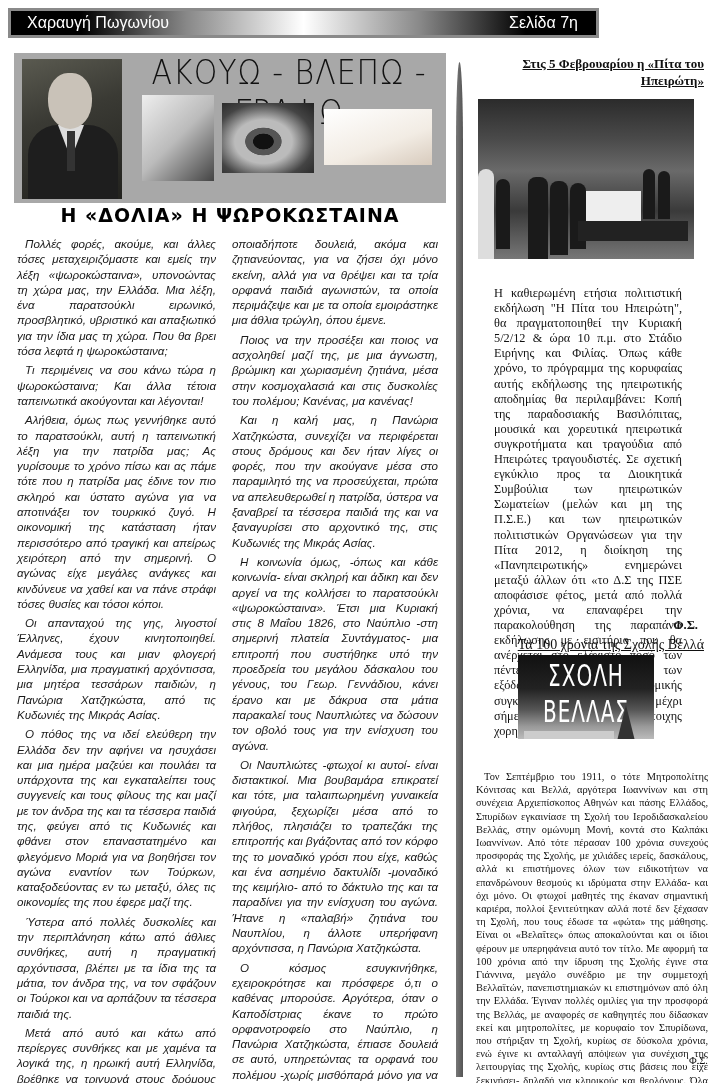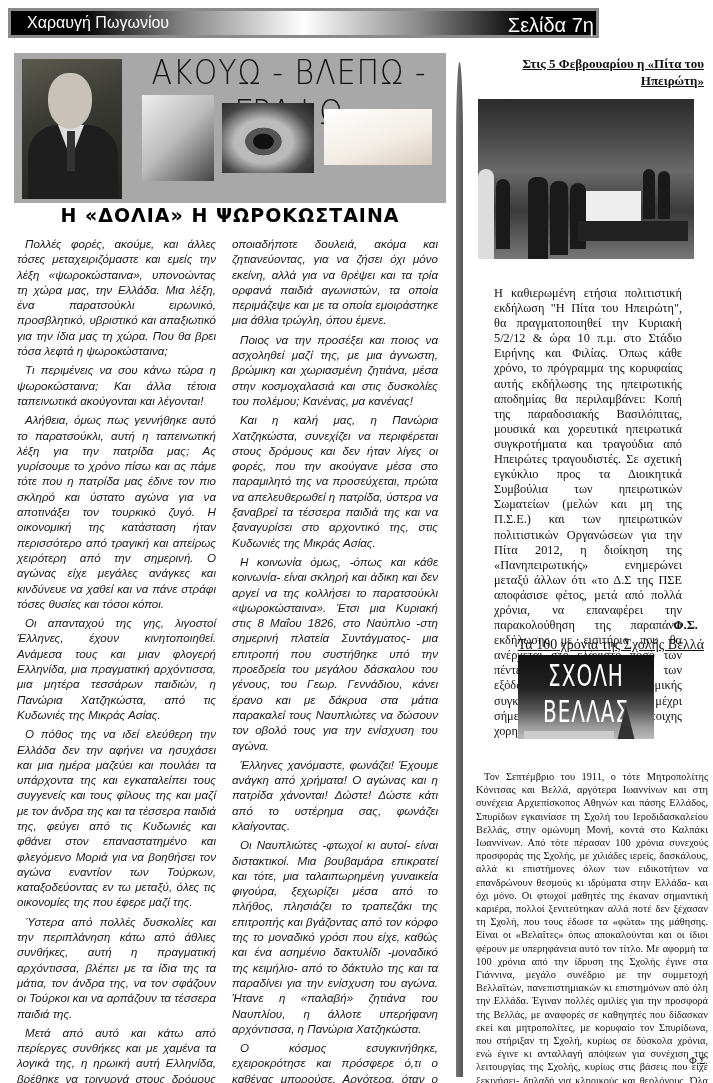--- a/index.html
+++ b/index.html
@@ -1,20 +1,20 @@
 <!DOCTYPE html>
 <html><head>
 <meta charset="utf-8">
 <style>
   html,body{margin:0;padding:0;background:#fff;}
   body{width:713px;height:1083px;position:relative;overflow:hidden;font-family:"Liberation Sans",sans-serif;color:#111;}
   .header{position:absolute;left:8px;top:8px;width:591px;height:30px;border:3px solid #8a8a8a;box-sizing:border-box;
     background:linear-gradient(90deg,#000 0%,#000 12%,#888 30%,#fff 50%,#888 70%,#000 88%,#000 100%);}
   .header .left{position:absolute;left:16px;top:3px;font-size:16px;color:#fff;}
-  .header .right{position:absolute;right:2px;top:3px;font-size:20px;color:#fff;}
+  .header .right{position:absolute;right:18px;top:3px;font-size:16px;color:#fff;}
 
   .banner{position:absolute;left:14px;top:53px;width:432px;height:150px;background:#a8a8a8;}
   .portrait{position:absolute;left:8px;top:6px;width:100px;height:140px;background:linear-gradient(160deg,#5a5a50 0%,#3a3a34 40%,#22221e 100%);overflow:hidden;}
   .portrait .face{position:absolute;left:26px;top:14px;width:44px;height:56px;border-radius:45% 45% 50% 50%;background:#c9c2b8;}
   .portrait .suit{position:absolute;left:6px;top:66px;width:90px;height:80px;border-radius:30px 30px 0 0;background:#1e1e1e;}
   .portrait .shirt{position:absolute;left:36px;top:66px;width:26px;height:34px;background:#ddd;clip-path:polygon(0 0,100% 0,50% 100%);}
   .portrait .tie{position:absolute;left:45px;top:72px;width:8px;height:40px;background:#333;}
   .banner-title{position:absolute;left:120px;top:4px;width:310px;text-align:center;font-size:30px;letter-spacing:1px;color:#111;font-family:"DejaVu Sans",sans-serif;font-weight:300;transform:scaleY(1.15);}
   .img-ear{position:absolute;left:128px;top:42px;width:72px;height:86px;background:linear-gradient(135deg,#eee 0%,#bbb 50%,#444 100%);}
   .img-eye{position:absolute;left:208px;top:50px;width:92px;height:70px;background:radial-gradient(ellipse at 45% 55%,#111 0 14%,#555 15% 25%,#bbb 26% 40%,#444 70%,#222 100%);}
@@ -79,21 +79,20 @@
   <p>Ύστερα από πολλές δυσκολίες και την περιπλάνηση κάτω από άθλιες συνθήκες, αυτή η πραγματική αρχόντισσα, βλέπει με τα ίδια της τα μάτια, τον άνδρα της, να τον σφάζουν οι Τούρκοι και να αρπάζουν τα τέσσερα παιδιά της.</p>
   <p>Μετά από αυτό και κάτω από περίεργες συνθήκες και με χαμένα τα λογικά της, η ηρωική αυτή Ελληνίδα, βρέθηκε να τριγυρνά στους δρόμους των Ψαρρών, παραμιλώντας για τη συμφορά της.</p>
 
 </div>
 
 <div class="col col2">
   <p style="text-indent:0">οποιαδήποτε δουλειά, ακόμα και ζητιανεύοντας, για να ζήσει όχι μόνο εκείνη, αλλά για να θρέψει και τα τρία ορφανά παιδιά αγωνιστών, τα οποία περιμάζεψε και με τα οποία εμοιράστηκε μια άθλια τρώγλη, όπου έμενε.</p>
   <p>Ποιος να την προσέξει και ποιος να ασχοληθεί μαζί της, με μια άγνωστη, βρώμικη και χωριασμένη ζητιάνα, μέσα στην κοσμοχαλασιά και στις δυσκολίες του πολέμου; Κανένας, μα κανένας!</p>
   <p>Και η καλή μας, η Πανώρια Χατζηκώστα, συνεχίζει να περιφέρεται στους δρόμους και δεν ήταν λίγες οι φορές, που την ακούγανε μέσα στο παραμιλητό της να προσεύχεται, πρώτα να απελευθερωθεί η πατρίδα, ύστερα να ξαναβρεί τα τέσσερα παιδιά της και να ξαναγυρίσει στο αρχοντικό της, στις Κυδωνιές της Μικράς Ασίας.</p>
   <p>Η κοινωνία όμως, -όπως και κάθε κοινωνία- είναι σκληρή και άδικη και δεν αργεί να της κολλήσει το παρατσούκλι «ψωροκώσταινα». Έτσι μια Κυριακή στις 8 Μαΐου 1826, στο Ναύπλιο -στη σημερινή πλατεία Συντάγματος- μια επιτροπή που συστήθηκε υπό την προεδρεία του μεγάλου δάσκαλου του γένους, του Γεωρ. Γεννάδιου, κάνει έρανο και με δάκρυα στα μάτια παρακαλεί τους Ναυπλιώτες να δώσουν τον οβολό τους για την ενίσχυση του αγώνα.</p>
-  <p>Έλληνες χανόμαστε, φωνάζει! Έχουμε ανάγκη από χρήματα! Ο αγώνας και η πατρίδα χάνονται! Δώστε! Δώστε κάτι από το υστέρημα σας, φωνάζει κλαίγοντας.</p>
   <p>Οι Ναυπλιώτες -φτωχοί κι αυτοί- είναι διστακτικοί. Μια βουβαμάρα επικρατεί και τότε, μια ταλαιπωρημένη γυναικεία φιγούρα, ξεχωρίζει μέσα από το πλήθος, πλησιάζει το τραπεζάκι της επιτροπής και βγάζοντας από τον κόρφο της το μοναδικό γρόσι που είχε, καθώς και ένα ασημένιο δακτυλίδι -μοναδικό της κειμήλιο- από το δάκτυλο της και τα παραδίνει για την ενίσχυση του αγώνα. Ήτανε η «παλαβή» ζητιάνα του Ναυπλίου, η άλλοτε υπερήφανη αρχόντισσα, η Πανώρια Χατζηκώστα.</p>
   <p>Ο κόσμος εσυγκινήθηκε, εχειροκρότησε και πρόσφερε ό,τι ο καθένας μπορούσε. Αργότερα, όταν ο Καποδίστριας έκανε το πρώτο ορφανοτροφείο στο Ναύπλιο, η Πανώρια Χατζηκώστα, έπιασε δουλειά σε αυτό, υπηρετώντας τα ορφανά του πολέμου -χωρίς μισθόπαρά μόνο για να εξασφαλίσει ένα πιάτο φαΐ.</p>
 
 </div>
 
 <div class="divider"></div>
 
 <div class="side-title">Στις 5 Φεβρουαρίου η «Πίτα του Ηπειρώτη»</div>
 <div class="photo">
   <div class="fig" style="left:0;top:70px;width:16px;height:90px;background:#ddd;"></div>

